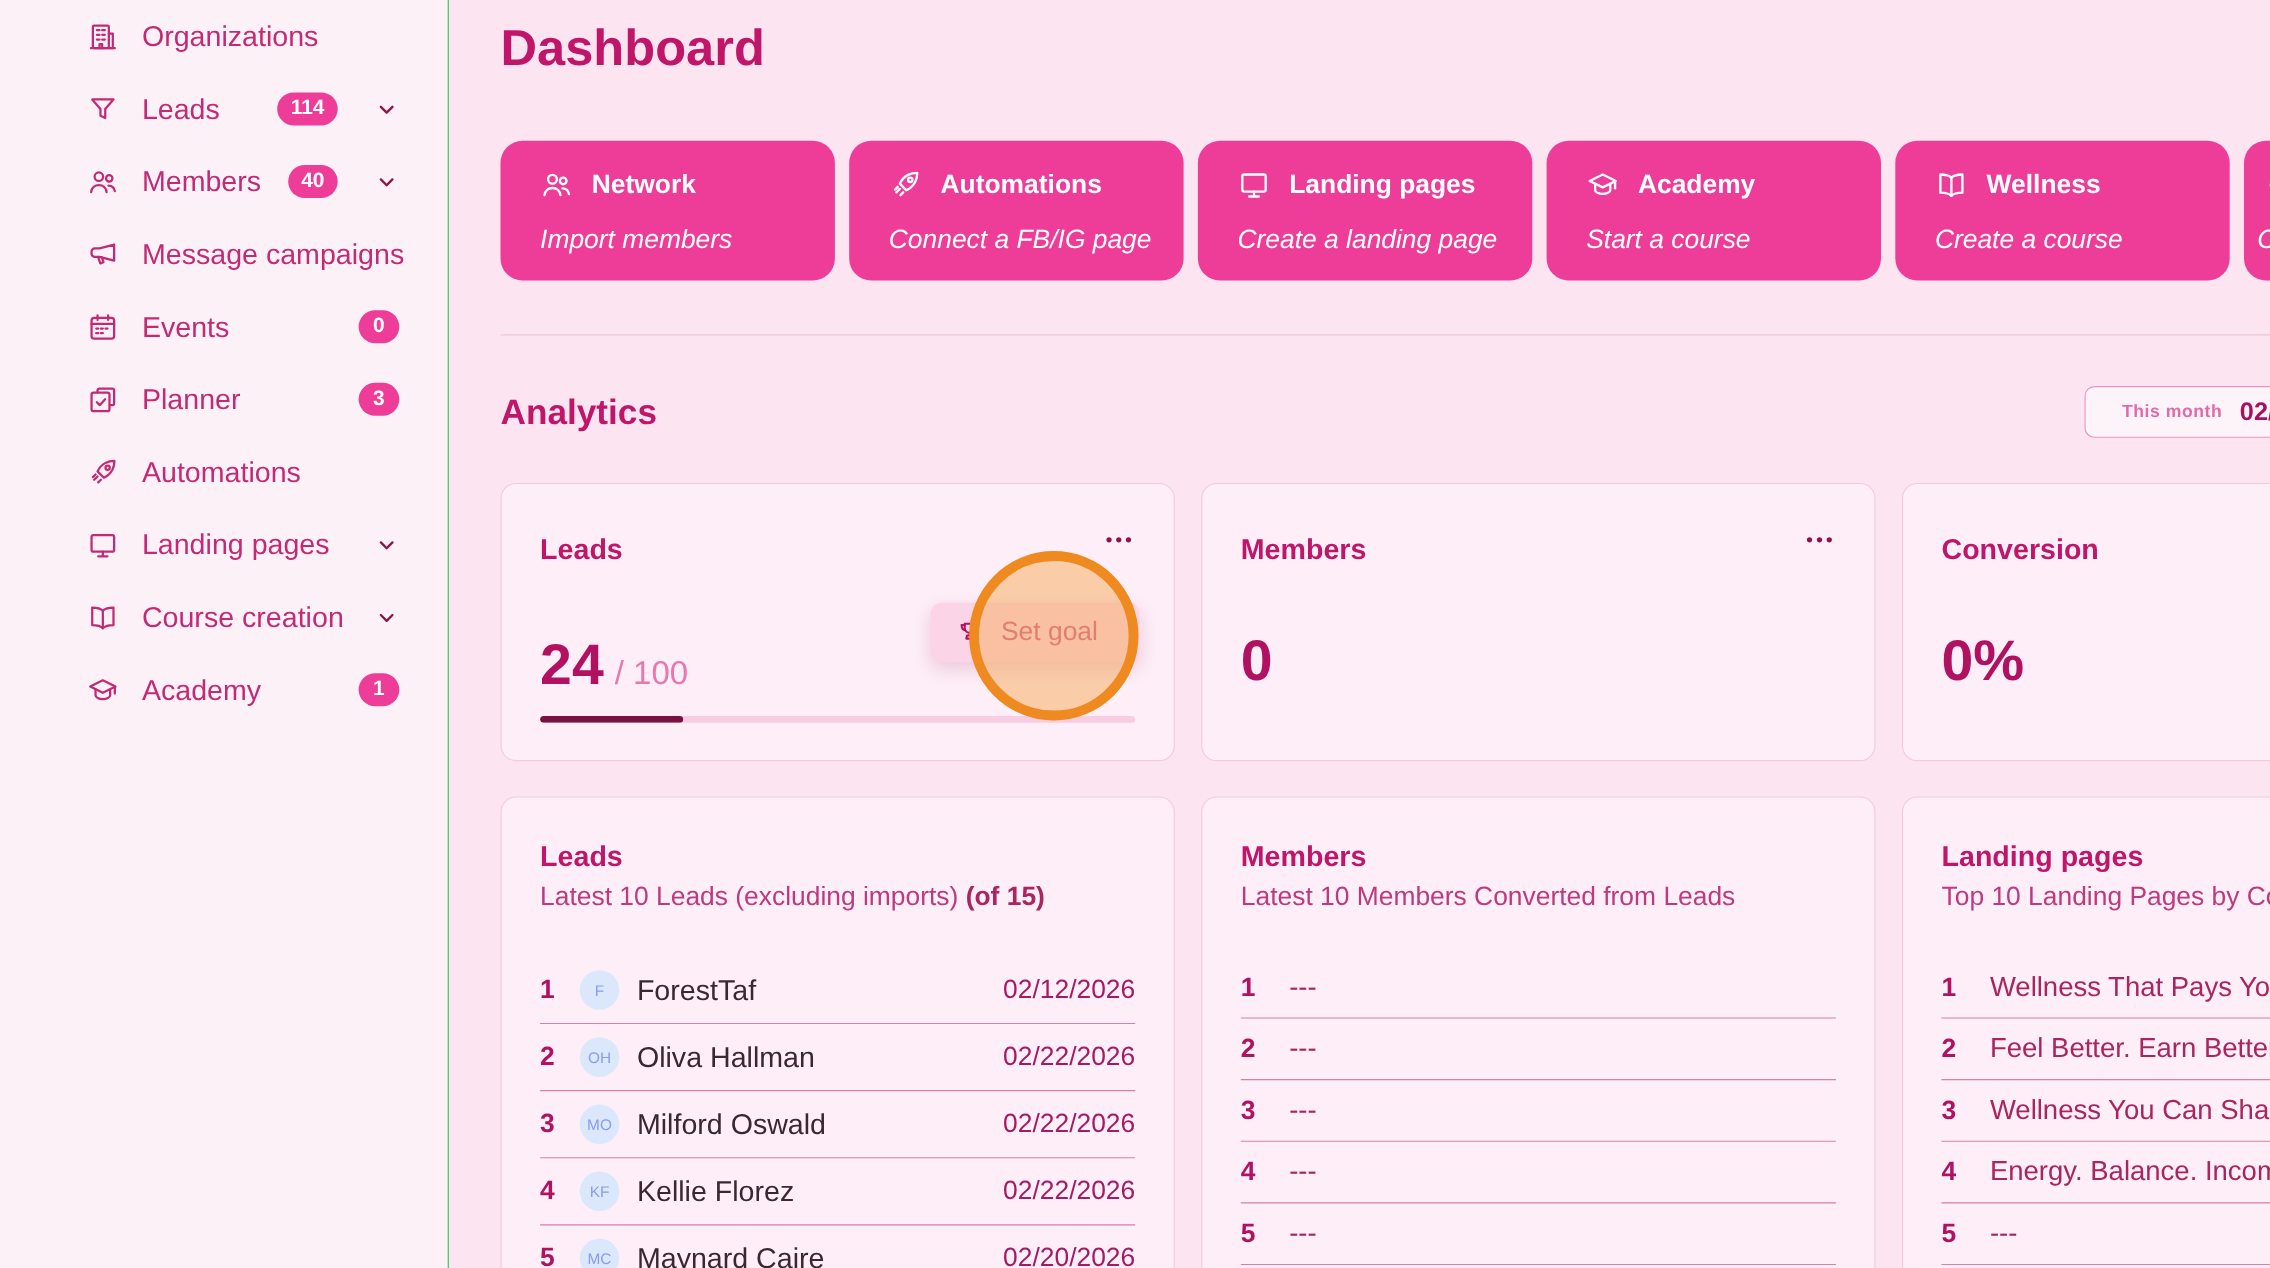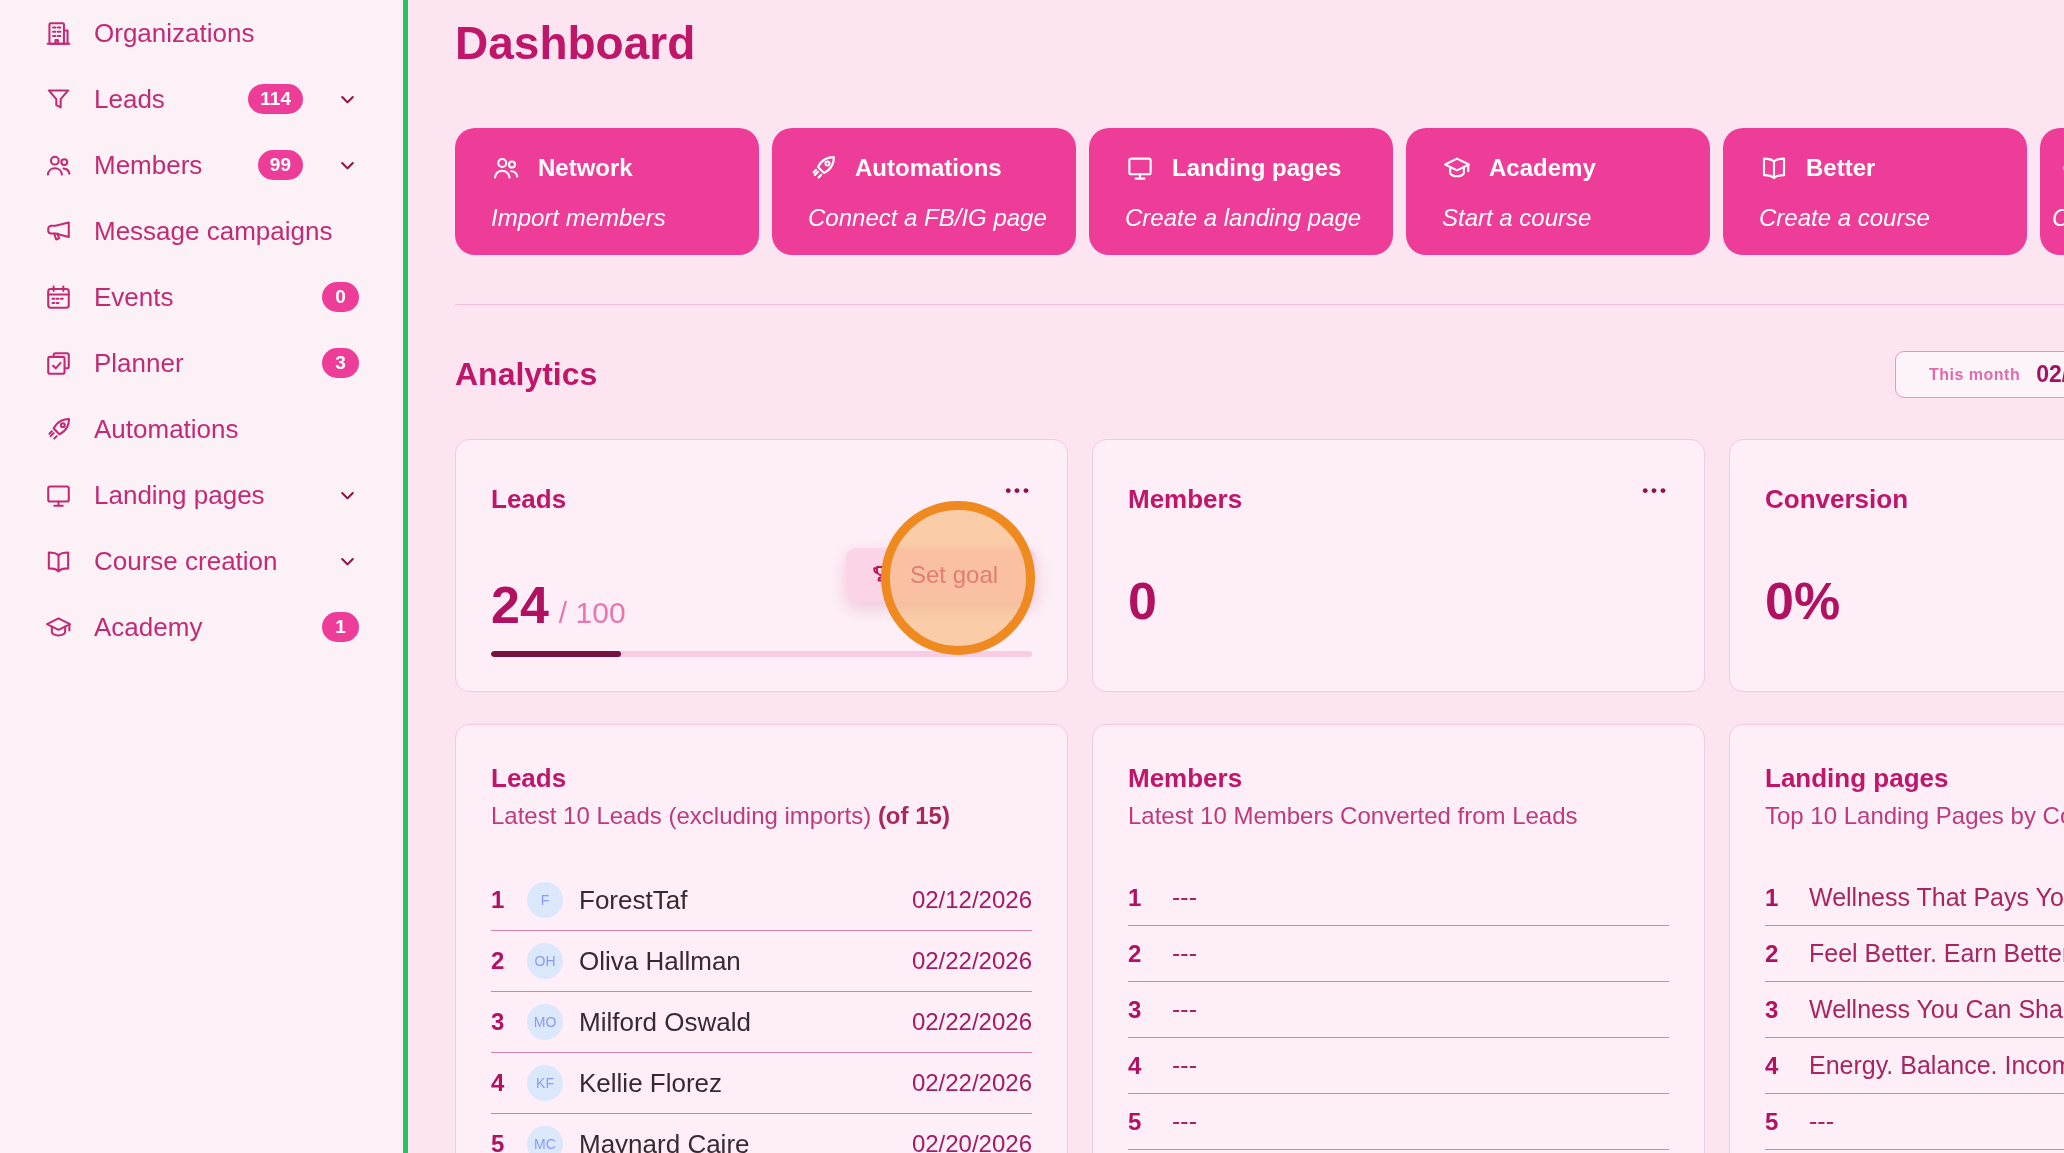--- a/index.html
+++ b/index.html
@@ -6,21 +6,21 @@
     --accent:#ee3d98; --heading:#c0166a; --sidebar-text:#c32a74;
     --main-bg:#fce5f1; --sidebar-bg:#fdf1f8; --card-bg:#fdeef7; --card-border:#f5c8e1;
     --value:#b01261; --goal-pink:#e977ae; --track:#f8cde4; --fill:#75123f;
   }
   *{margin:0;padding:0;box-sizing:border-box;}
   html,body{width:2064px;height:1153px;overflow:hidden;}
   body{background:var(--main-bg);font-family:"Liberation Sans",sans-serif;position:relative;}
 
   
   .sidebar{position:absolute;left:0;top:0;width:408px;height:100%;background:var(--sidebar-bg);
-    border-right:5px solid #22c55e;padding-top:0;}
+    border-right:1px solid #22c55e;padding-top:0;padding-left:35px;}
   .side-item{display:flex;align-items:center;height:66px;padding:0 44px;gap:21px;
     color:var(--sidebar-text);cursor:pointer;}
   .side-item .s-icon{width:29px;height:29px;flex:0 0 auto;display:flex;}
   .side-item .s-icon svg{width:100%;height:100%;}
   .side-label{font-size:26px;white-space:nowrap;}
   .badge{margin-left:auto;background:var(--accent);color:#fff;font-weight:bold;font-size:19px;
     border-radius:999px;padding:4px 12px;min-width:37px;text-align:center;}
   .chev{width:23px;height:23px;color:#8e1347;margin-left:12px;flex:0 0 auto;}
   .chev.no-badge{margin-left:auto;}
   .chev svg{width:100%;height:100%;}
@@ -120,21 +120,21 @@
     <div class="side-item">
       <span class="s-icon">
         <svg viewBox="0 0 24 24" fill="none" stroke="currentColor" stroke-width="1.7" stroke-linecap="round" stroke-linejoin="round">
           <circle cx="9" cy="8" r="3.2"></circle>
           <path d="M3.2 19.5c.4-3.2 2.8-5.2 5.8-5.2s5.4 2 5.8 5.2"></path>
           <circle cx="16.8" cy="9.2" r="2.4"></circle>
           <path d="M16.2 14.6c2.6.1 4.4 1.7 4.8 4.2"></path>
         </svg>
       </span>
       <span class="side-label">Members</span>
-      <span class="badge">99</span>
+      <span class="badge">40</span>
       <span class="chev"><svg viewBox="0 0 24 24" fill="none" stroke="currentColor" stroke-width="2.2" stroke-linecap="round" stroke-linejoin="round">
           <path d="M6.5 9.5L12 15l5.5-5.5"></path>
         </svg></span>
     </div>
     <div class="side-item">
       <span class="s-icon">
         <svg viewBox="0 0 24 24" fill="none" stroke="currentColor" stroke-width="1.7" stroke-linecap="round" stroke-linejoin="round">
           <path d="M20.5 4.5v12l-11-2.8H6a2.5 2.5 0 0 1-2.5-2.5v-1.4A2.5 2.5 0 0 1 6 7.3h3.5l11-2.8z"></path>
           <path d="M8.5 14l1.6 4.6 2.4-.9-1.3-3.9"></path>
         </svg>
@@ -267,21 +267,21 @@
         <div class="qa-sub">Start a course</div>
       </div>
       <div class="qa-card">
         <div class="qa-title-row">
           <span class="qa-icon">
             <svg viewBox="0 0 24 24" fill="none" stroke="currentColor" stroke-width="1.7" stroke-linecap="round" stroke-linejoin="round">
               <path d="M12 6.8C10.2 5 7.6 4.5 4 4.5v13.2c3.6 0 6.2.5 8 2.3 1.8-1.8 4.4-2.3 8-2.3V4.5c-3.6 0-6.2.5-8 2.3z"></path>
               <path d="M12 6.8V20"></path>
             </svg>
           </span>
-          <span>Better</span>
+          <span>Wellness</span>
         </div>
         <div class="qa-sub">Create a course</div>
       </div>
       <div class="qa-card partial">
         <div class="qa-title-row">
           <span class="qa-icon">
             <svg viewBox="0 0 24 24">
               <circle cx="12" cy="12" r="3" fill="currentColor"></circle>
             </svg>
           </span>

